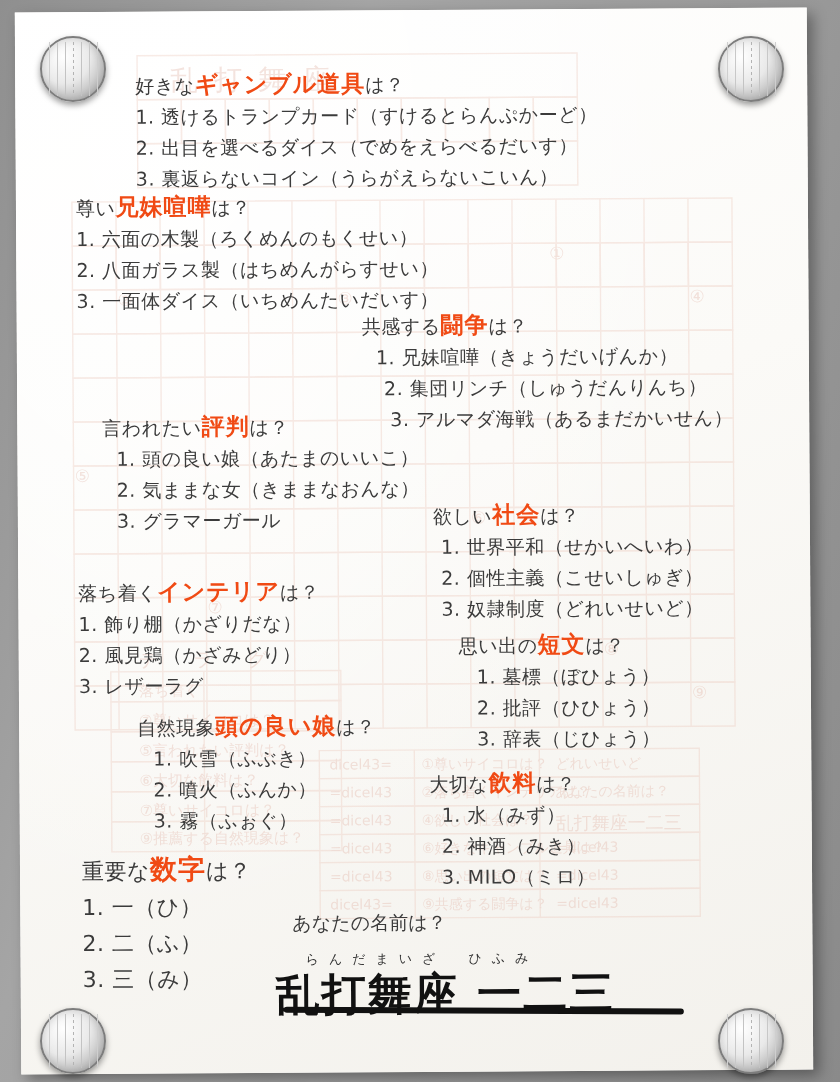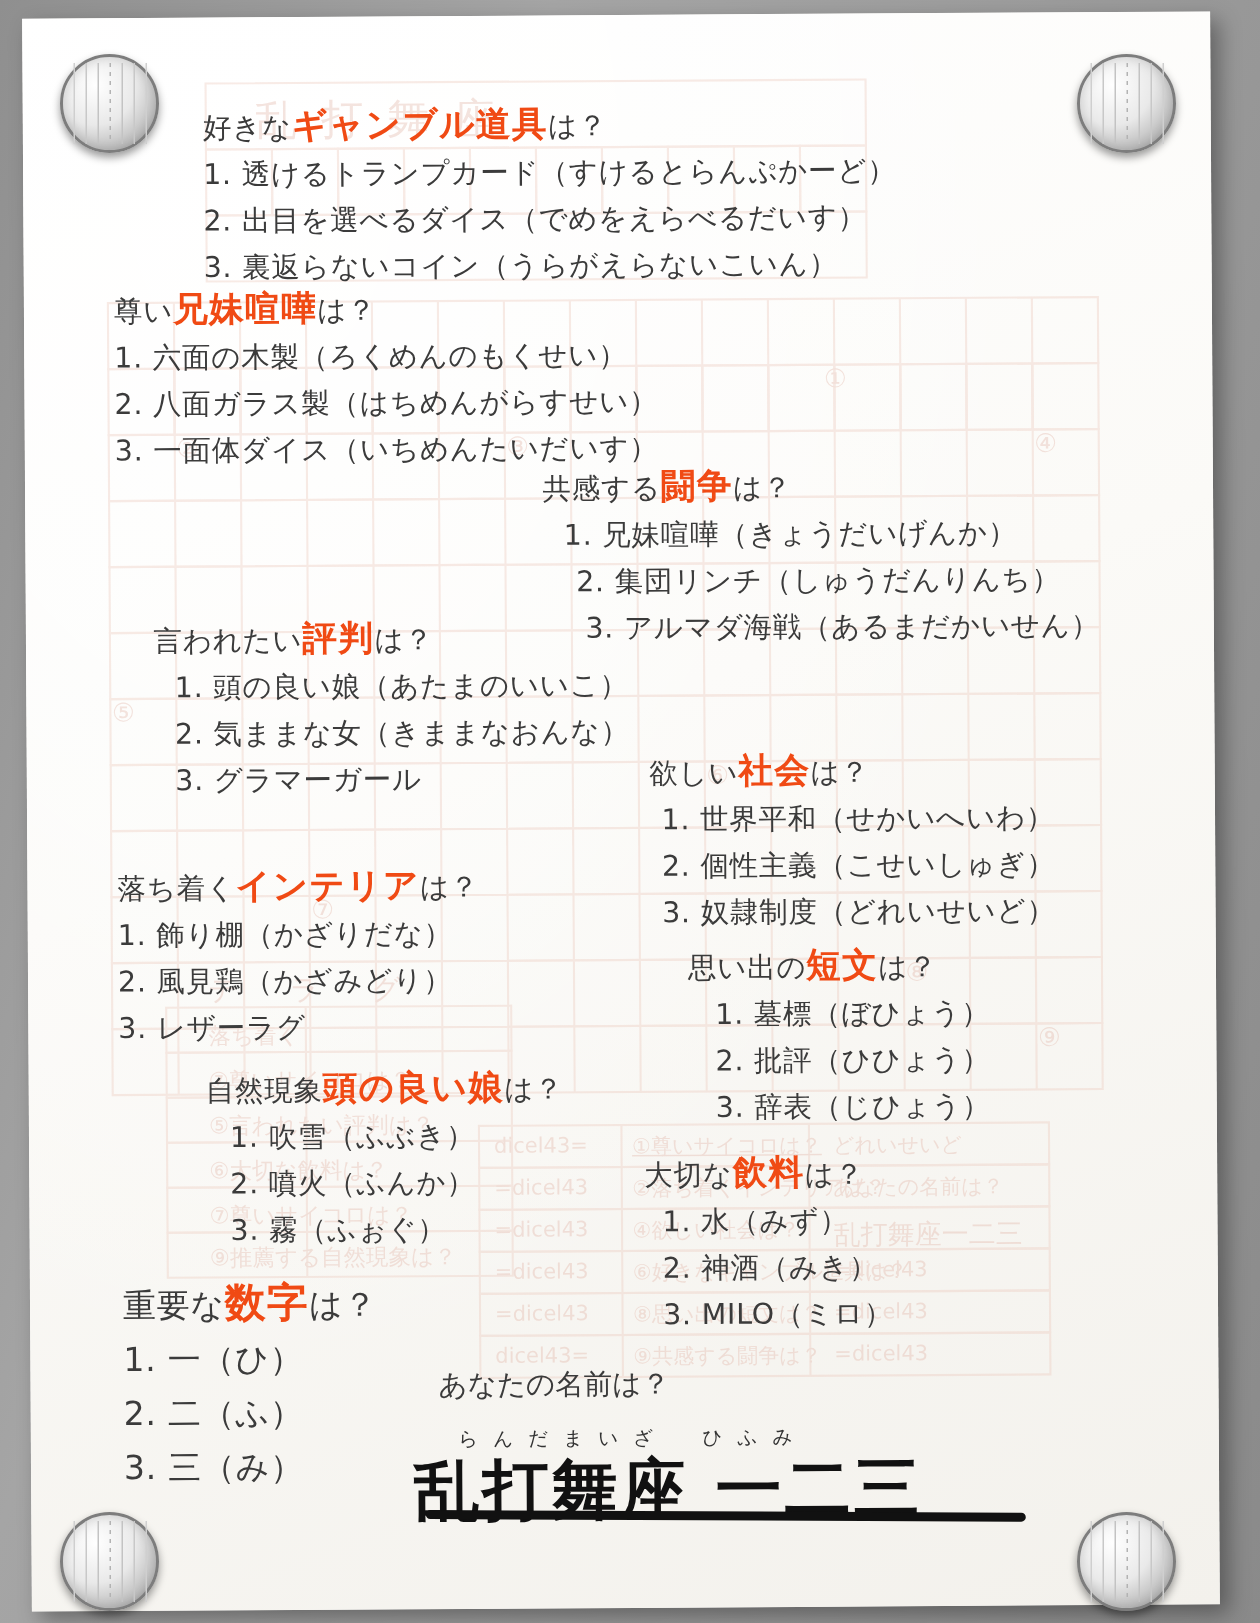--- a/index.html
+++ b/index.html
@@ -244,21 +244,21 @@
       <div class="gtxt" style="left:120px;top:790px;font-size:15px;">⑦尊いサイコロは？</div>
       <div class="gtxt" style="left:120px;top:818px;font-size:15px;">⑨推薦する自然現象は？</div>
 
       <div class="gtxt" style="left:310px;top:746px;font-size:14px;">dicel43=</div>
       <div class="gtxt" style="left:310px;top:774px;font-size:14px;">=dicel43</div>
       <div class="gtxt" style="left:310px;top:802px;font-size:14px;">=dicel43</div>
       <div class="gtxt" style="left:310px;top:830px;font-size:14px;">=dicel43</div>
       <div class="gtxt" style="left:310px;top:858px;font-size:14px;">=dicel43</div>
       <div class="gtxt" style="left:310px;top:886px;font-size:14px;">dicel43=</div>
 
-      <div class="gtxt" style="left:402px;top:746px;font-size:14px;text-decoration:underline;">①尊いサイコロは？</div>
+      <div class="gtxt" style="left:402px;top:746px;font-size:14px;">①尊いサイコロは？</div>
       <div class="gtxt" style="left:402px;top:774px;font-size:14px;">②落ち着くインテリアは？</div>
       <div class="gtxt" style="left:402px;top:802px;font-size:14px;">④欲しい社会は？</div>
       <div class="gtxt" style="left:402px;top:830px;font-size:14px;">⑥好きなギャンブル道具は？</div>
       <div class="gtxt" style="left:402px;top:858px;font-size:14px;">⑧思い出の短文は？</div>
       <div class="gtxt" style="left:402px;top:886px;font-size:14px;">⑨共感する闘争は？</div>
 
       <div class="gtxt" style="left:536px;top:746px;font-size:14px;">どれいせいど</div>
       <div class="gtxt" style="left:536px;top:774px;font-size:14px;">あなたの名前は？</div>
       <div class="gtxt" style="left:536px;top:802px;font-size:18px;">乱打舞座一二三</div>
       <div class="gtxt" style="left:536px;top:830px;font-size:14px;">=dicel43</div>

